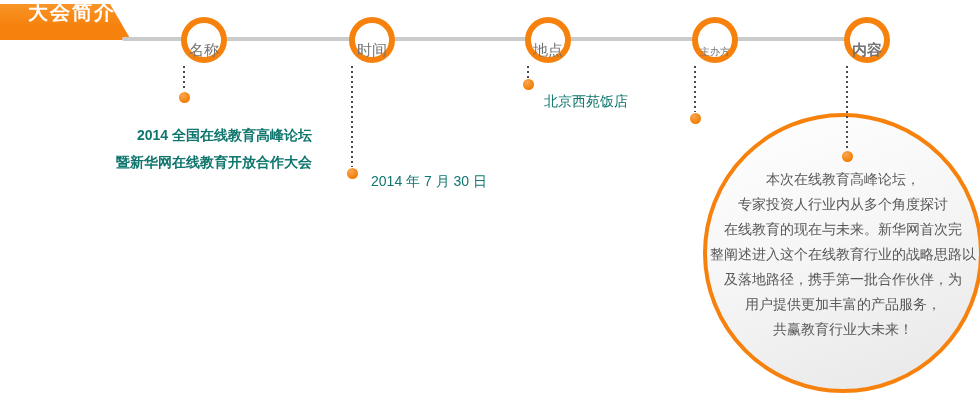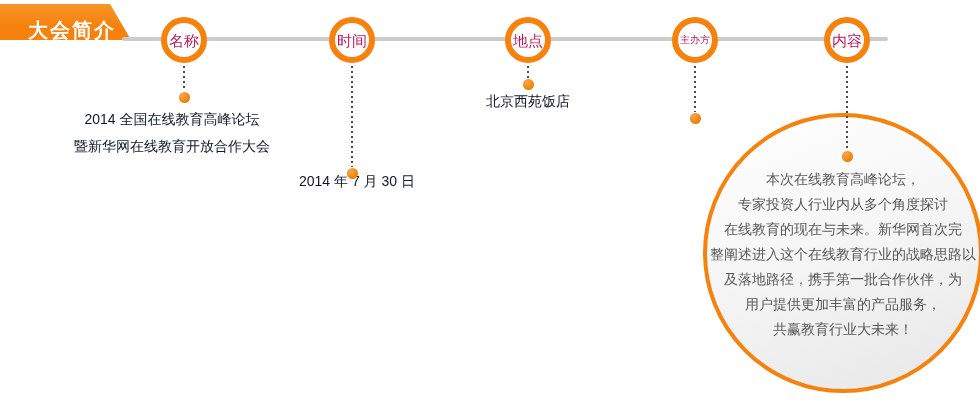--- a/index.html
+++ b/index.html
@@ -7,44 +7,45 @@
     position:relative; width:980px; height:409px; background:#ffffff;
     overflow:hidden;
     font-family:"Liberation Sans","DejaVu Sans",sans-serif;
   }
 
   
   .banner {
     position:absolute; left:0; top:4px; width:131px; height:36px;
     background:linear-gradient(180deg,#f99427 0%, #f6820d 60%);
     clip-path:polygon(0 0, 84% 0, 100% 100%, 0 100%);
-    display:flex; align-items:flex-end; box-sizing:border-box; padding-left:28px;
+    display:flex; align-items:flex-start; box-sizing:border-box; padding-left:28px;font-family:Liberation Mono, monospace;
   }
   .banner-title {
     color:#ffffff; font-size:20px; font-weight:bold; letter-spacing:2px;
     line-height:1;
   }
 
   
   .axis-line {
     position:absolute; left:122px; top:37px; width:766px; height:4px;
     background:#cbcbcb; border-radius:2px;
   }
 
   
   .node-circle {
     position:absolute; top:17px; width:46px; height:46px; box-sizing:border-box;
     border:6px solid #f6820d; background:#ffffff; border-radius:50%;
-    display:flex; align-items:center; justify-content:center;
-    color:#be185d; font-size:15px; line-height:1; z-index:3;
+    display:flex; align-items:flex-end; justify-content:center;
+    color:#737373; font-size:15px; line-height:1; z-index:3;
     letter-spacing:0;
+    margin-left:20px;
   }
   .node-circle.small-label { font-size:10px; }
   .nc-0 { left:161px; } .nc-1 { left:329px; } .nc-2 { left:505px; }
-  .nc-3 { left:672px; } .nc-4 { left:824px; }
+  .nc-3 { left:672px; } .nc-4 { left:824px;font-weight:bold; }
 
   
   .connector {
     position:absolute; width:2px; top:66px; z-index:4;
     background-image:repeating-linear-gradient(to bottom,#4a4a4a 0 2px, transparent 2px 5px);
   }
   .cn-0 { left:183px; height:25px; }
   .cn-1 { left:351px; height:101px; }
   .cn-2 { left:527px; height:12px; }
   .cn-3 { left:694px; height:46px; }
@@ -56,25 +57,25 @@
     background:radial-gradient(circle at 35% 30%, #fca54f 0%, #f07c00 75%);
   }
   .dt-0 { left:179px; top:92px; }
   .dt-1 { left:347px; top:168px; }
   .dt-2 { left:523px; top:79px; }
   .dt-3 { left:690px; top:113px; }
   .dt-4 { left:842px; top:151px; }
 
   
   .detail {
-    position:absolute; color:#0f172a; font-size:14px; text-align:center;
+    position:absolute; color:#0f766e; font-size:14px; text-align:right;
     z-index:2;
   }
   .detail .line { white-space:nowrap; }
-  .db-name  { left:32px;  top:106px; width:280px; line-height:27px; }
+  .db-name  { left:32px;  top:122px; width:280px; line-height:27px;font-weight:bold; }
   .db-time  { left:227px; top:169px; width:260px; line-height:25px; }
   .db-place { left:428px; top:91px;  width:200px; line-height:20px; }
   .db-org   { left:595px; top:126px; width:200px; line-height:20px; }
 
   
   .content-circle {
     position:absolute; left:703px; top:113px; width:280px; height:280px;
     box-sizing:border-box; border:4px solid #f6820d; border-radius:50%;
     background:linear-gradient(160deg,#ffffff 0%, #f6f6f6 45%, #e7e7e7 100%);
     z-index:1;

